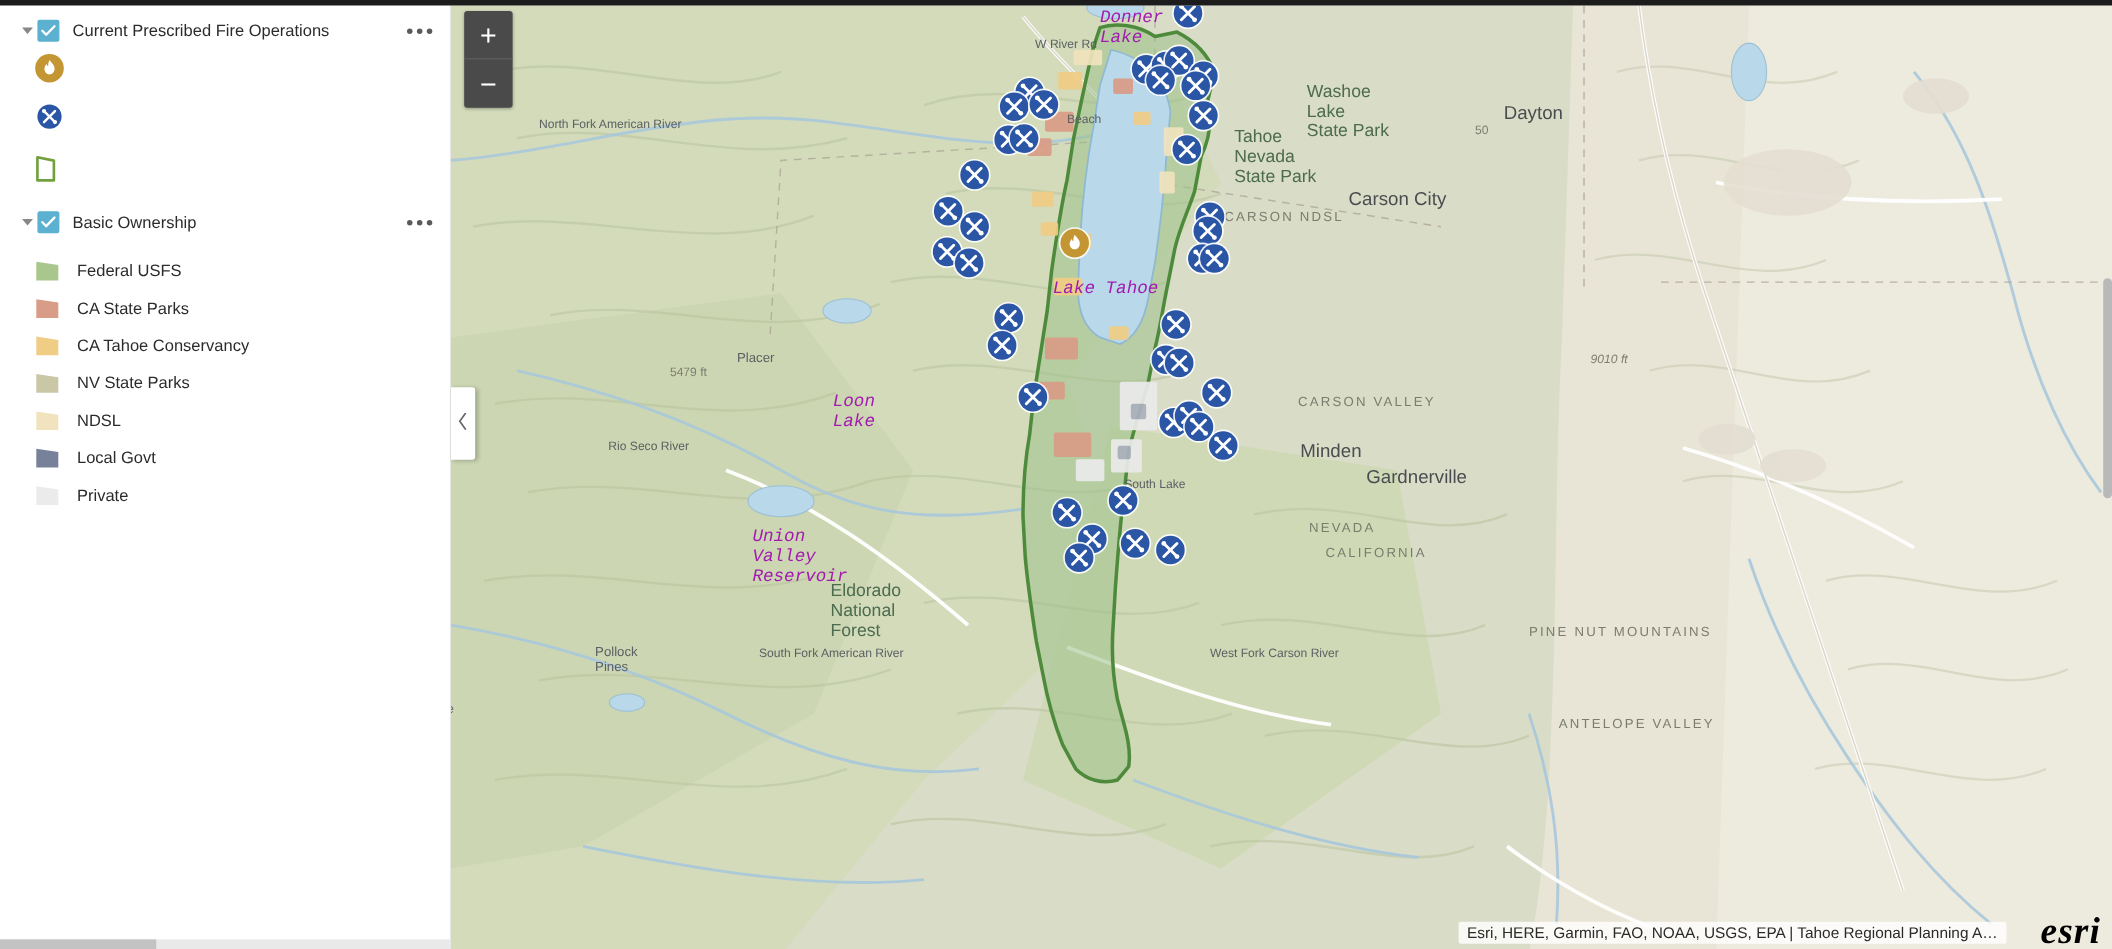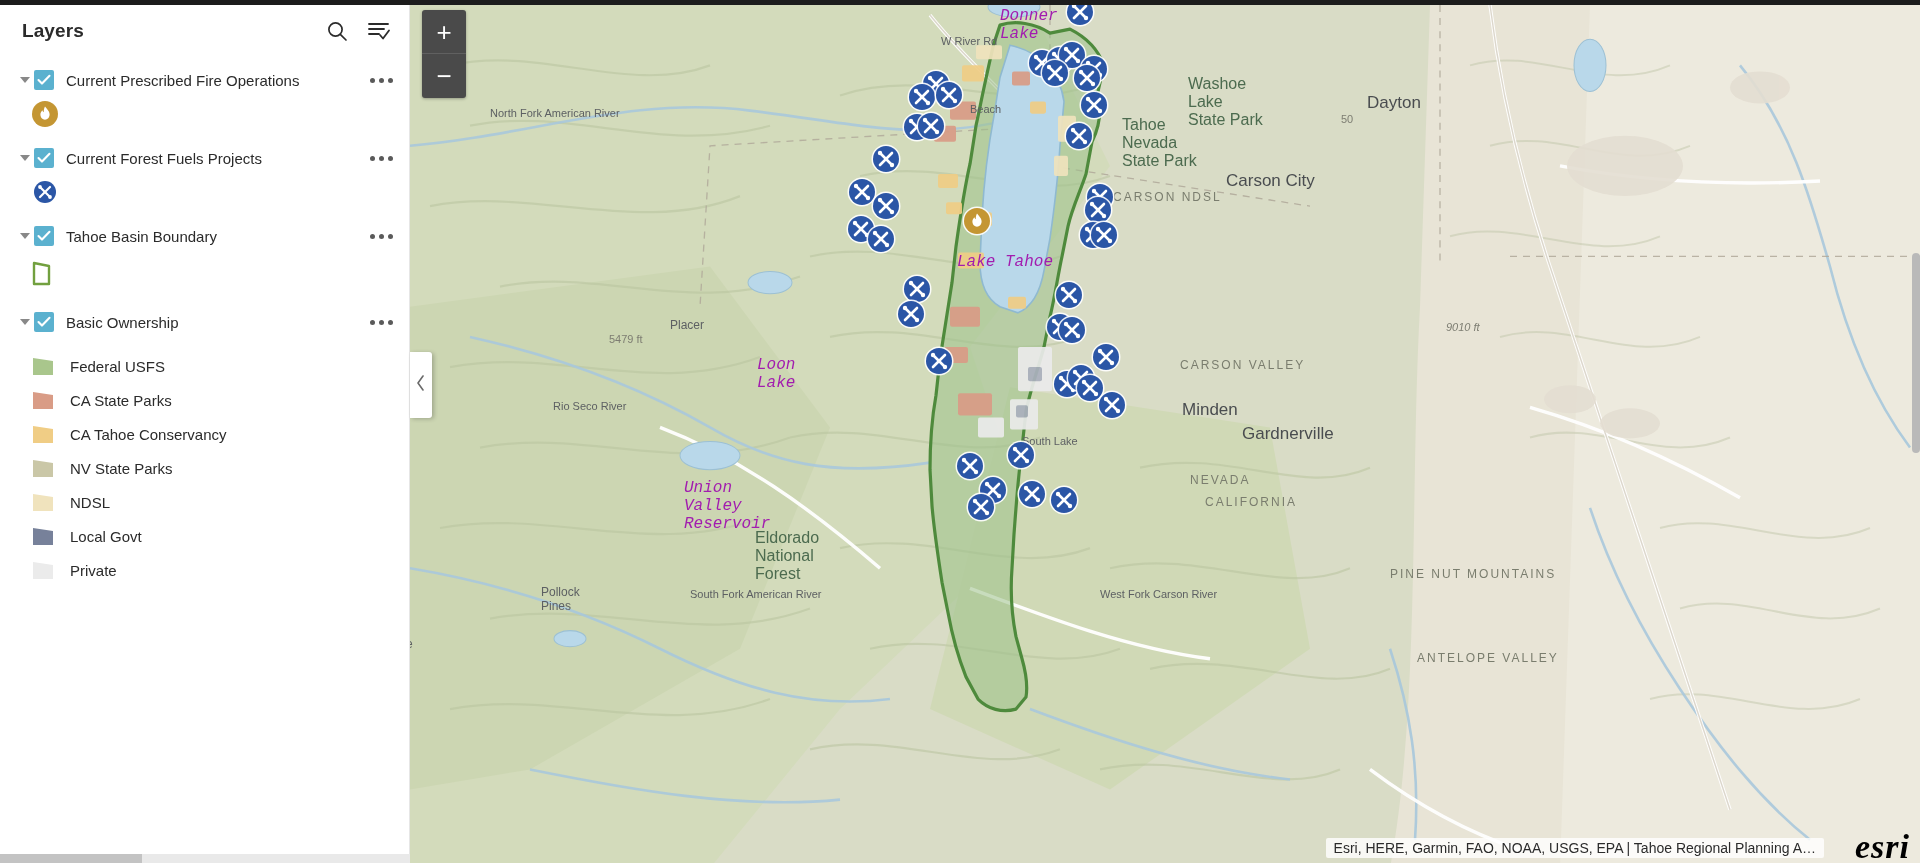--- a/index.html
+++ b/index.html
@@ -222,39 +222,20 @@
 </style>
 </head>
 <body>
 
 <div id="app">
 
   <div class="topbar"></div>
 
   <aside class="sidebar">
 
-    <div class="panel-header">
-      <div class="panel-title">Layers</div>
-      <div class="panel-header-actions">
-        <div class="hdr-icon">
-          <svg width="22" height="22" viewBox="0 0 22 22">
-            <circle cx="9.5" cy="9.5" r="6.6" fill="none" stroke="#2b2b2b" stroke-width="1.7"></circle>
-            <line x1="14.3" y1="14.3" x2="20" y2="20" stroke="#2b2b2b" stroke-width="1.7" stroke-linecap="round"></line>
-          </svg>
-        </div>
-        <div class="hdr-icon">
-          <svg width="24" height="22" viewBox="0 0 24 22">
-            <line x1="2" y1="4" x2="21" y2="4" stroke="#2b2b2b" stroke-width="1.8" stroke-linecap="round"></line>
-            <line x1="2" y1="9" x2="17" y2="9" stroke="#2b2b2b" stroke-width="1.8" stroke-linecap="round"></line>
-            <line x1="2" y1="14" x2="12" y2="14" stroke="#2b2b2b" stroke-width="1.8" stroke-linecap="round"></line>
-            <polyline points="13,15 16,18.5 22,10.5" fill="none" stroke="#2b2b2b" stroke-width="1.8" stroke-linecap="round" stroke-linejoin="round"></polyline>
-          </svg>
-        </div>
-      </div>
-    </div>
 
     <div class="layer-list">
 
       <div class="layer-row">
         <span class="caret">
           <svg width="10" height="8" viewBox="0 0 10 8">
               <path d="M0 1 L10 1 L5 7 Z" fill="#888"></path>
             </svg>
         </span>
         <span class="chk">
@@ -273,72 +254,36 @@
         <span class="sym-slot">
           <span class="pt-sym pt-fire">
             <svg width="26" height="26" viewBox="0 0 26 26">
               <path d="M13 5.5 c 2.2 3.1 4.6 4.6 4.6 8.1 c 0 2.9 -2.1 5.1 -4.6 5.1 c -2.5 0 -4.6 -2.2 -4.6 -5.1 c 0 -1.9 1 -3.1 1.9 -4.4 c .3 1.1 .9 1.8 1.6 2.1 c -.4 -2.1 .3 -4.1 1.1 -5.8 z" fill="#fff"></path>
             </svg>
           </span>
         </span>
       </div>
       <div class="sym-gap"></div>
 
-      <div class="layer-row">
-        <span class="caret">
-          <svg width="10" height="8" viewBox="0 0 10 8">
-              <path d="M0 1 L10 1 L5 7 Z" fill="#888"></path>
-            </svg>
-        </span>
-        <span class="chk">
-          <svg width="14" height="12" viewBox="0 0 14 12">
-              <polyline points="1.5,6 5,9.6 12.5,1.8" fill="none" stroke="#fff" stroke-width="2.1" stroke-linecap="round" stroke-linejoin="round"></polyline>
-            </svg>
-        </span>
-        <span class="layer-label">Current Forest Fuels Projects</span>
-        <span class="dots">
-            <i></i>
-            <i></i>
-            <i></i>
-          </span>
-      </div>
       <div class="sym-row">
         <span class="sym-slot">
           <span class="pt-sym pt-fuels" style="width:22px;height:22px;">
             <svg width="22" height="22" viewBox="0 0 22 22">
               <g stroke="#fff" stroke-width="2.2" stroke-linecap="round">
                 <line x1="6" y1="6" x2="16" y2="16"></line>
                 <line x1="16" y1="6" x2="6" y2="16"></line>
               </g>
               <circle cx="6" cy="6" r="1.9" fill="#fff"></circle>
               <circle cx="16" cy="16" r="1.9" fill="#fff"></circle>
             </svg>
           </span>
         </span>
       </div>
       <div class="sym-gap"></div>
 
-      <div class="layer-row">
-        <span class="caret">
-          <svg width="10" height="8" viewBox="0 0 10 8">
-              <path d="M0 1 L10 1 L5 7 Z" fill="#888"></path>
-            </svg>
-        </span>
-        <span class="chk">
-          <svg width="14" height="12" viewBox="0 0 14 12">
-              <polyline points="1.5,6 5,9.6 12.5,1.8" fill="none" stroke="#fff" stroke-width="2.1" stroke-linecap="round" stroke-linejoin="round"></polyline>
-            </svg>
-        </span>
-        <span class="layer-label">Tahoe Basin Boundary</span>
-        <span class="dots">
-            <i></i>
-            <i></i>
-            <i></i>
-          </span>
-      </div>
       <div class="sym-row" style="height:42px;">
         <span class="sym-slot poly-outline">
           <svg width="30" height="30" viewBox="0 0 30 30">
             <path d="M4 4 L19 7 L19 25 L4 25 Z" fill="none" stroke="#72a03f" stroke-width="2.4" stroke-linejoin="round"></path>
           </svg>
         </span>
       </div>
       <div class="sym-gap"></div>
 
       <div class="layer-row">

